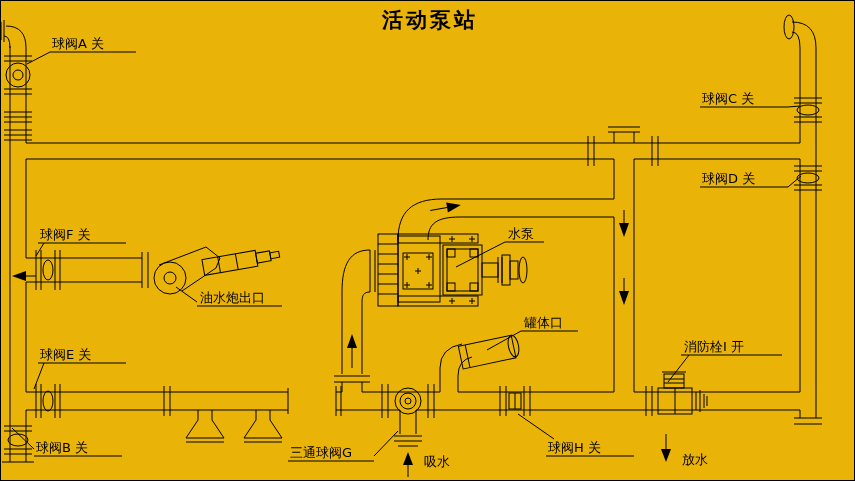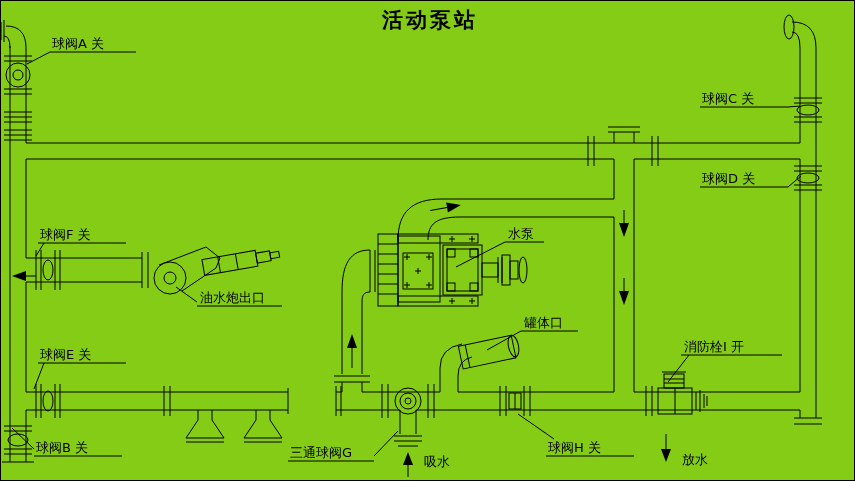--- a/index.html
+++ b/index.html
@@ -1,16 +1,16 @@
 <!DOCTYPE html>
 <html><head>
 <meta charset="utf-8">
 <style>
   html,body{margin:0;padding:0;background:#888;}
-  .page{position:relative;width:855px;height:481px;background:#84cc16;overflow:hidden;
+  .page{position:relative;width:855px;height:481px;background:#eab308;overflow:hidden;
         font-family:"DejaVu Sans","Liberation Sans",sans-serif;}
   svg{position:absolute;left:0;top:0;}
   svg path,svg line,svg rect,svg circle,svg ellipse,svg polyline{
       stroke:#000;fill:none;stroke-width:1;}
   svg .f{fill:#000;stroke:none;}
   svg text{fill:#000;stroke:none;font-size:13px;font-family:"DejaVu Sans","Liberation Sans",sans-serif;}
   svg text.title{font-size:21px;font-weight:bold;letter-spacing:3px;}
 </style>
 </head>
 <body>

